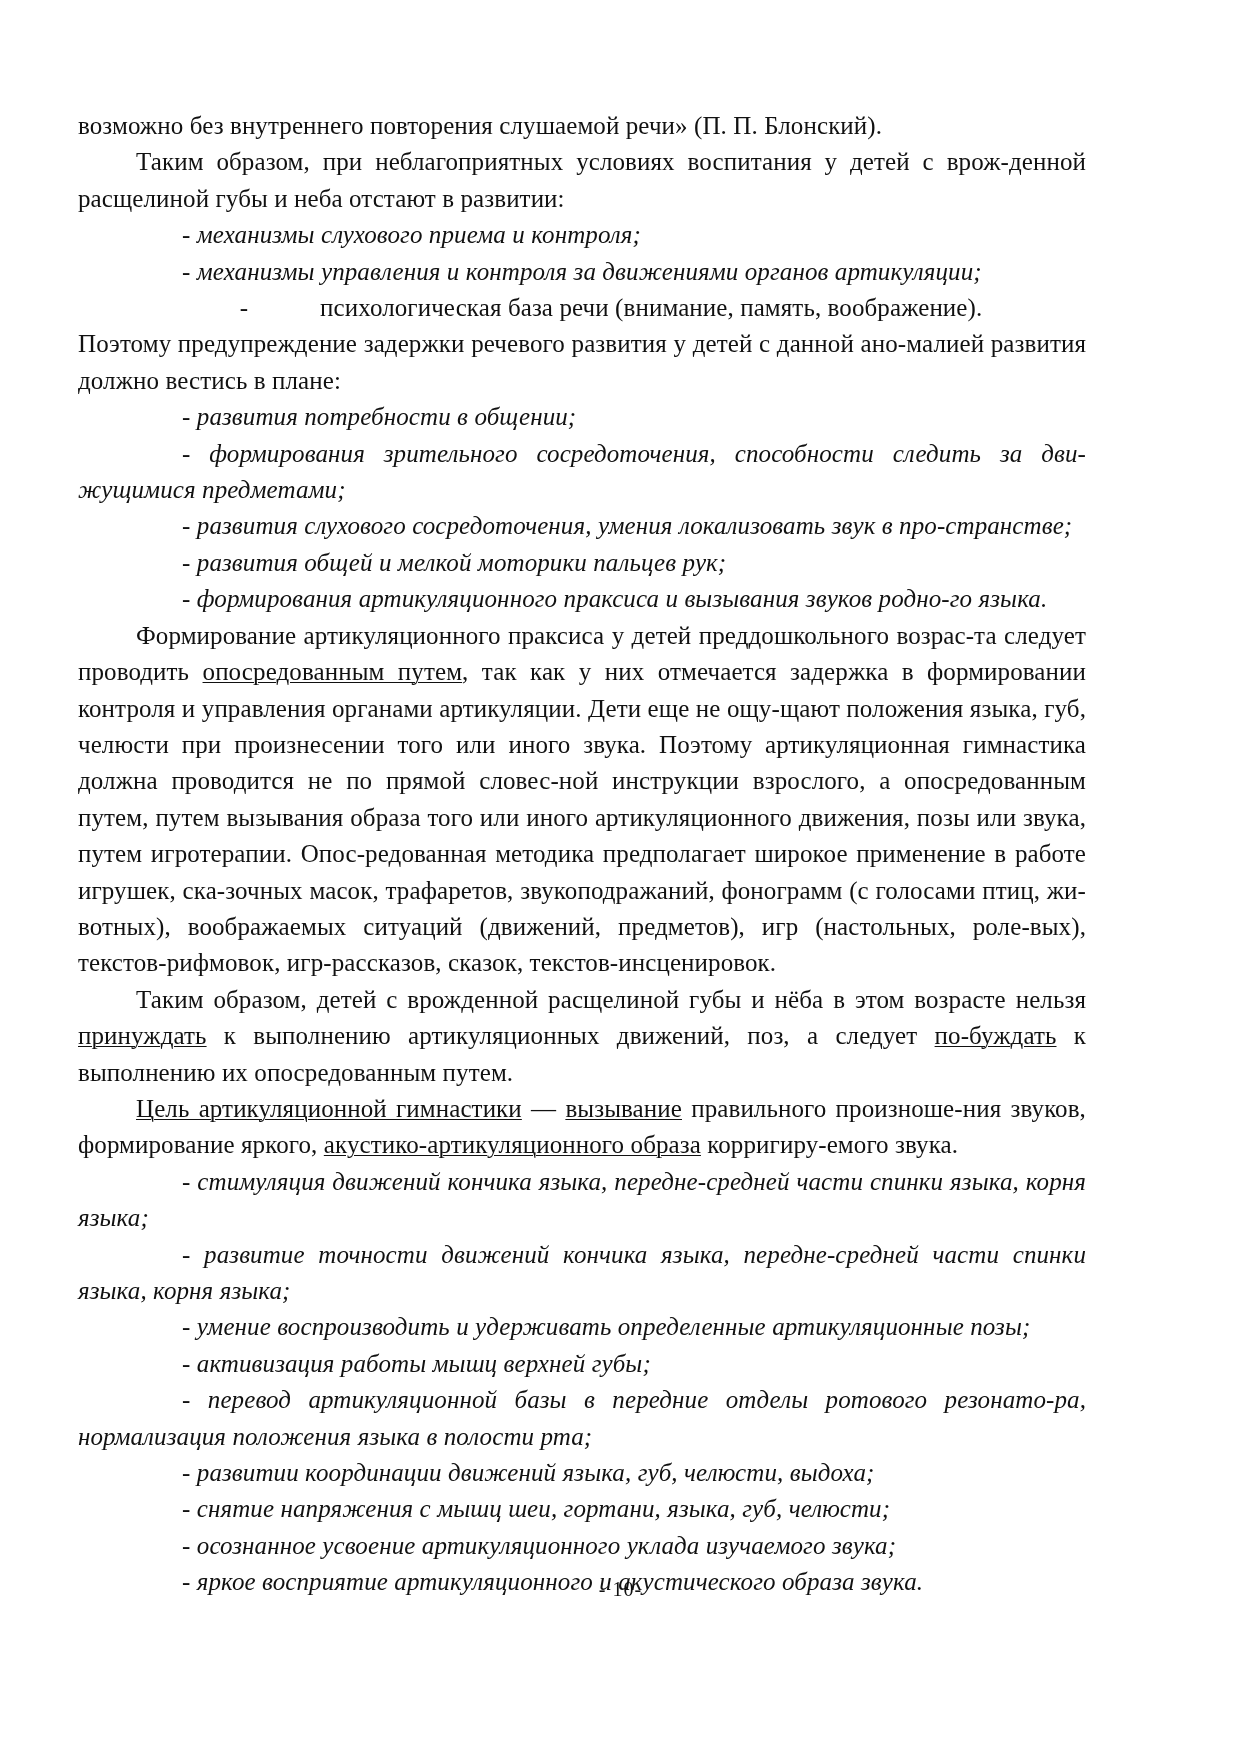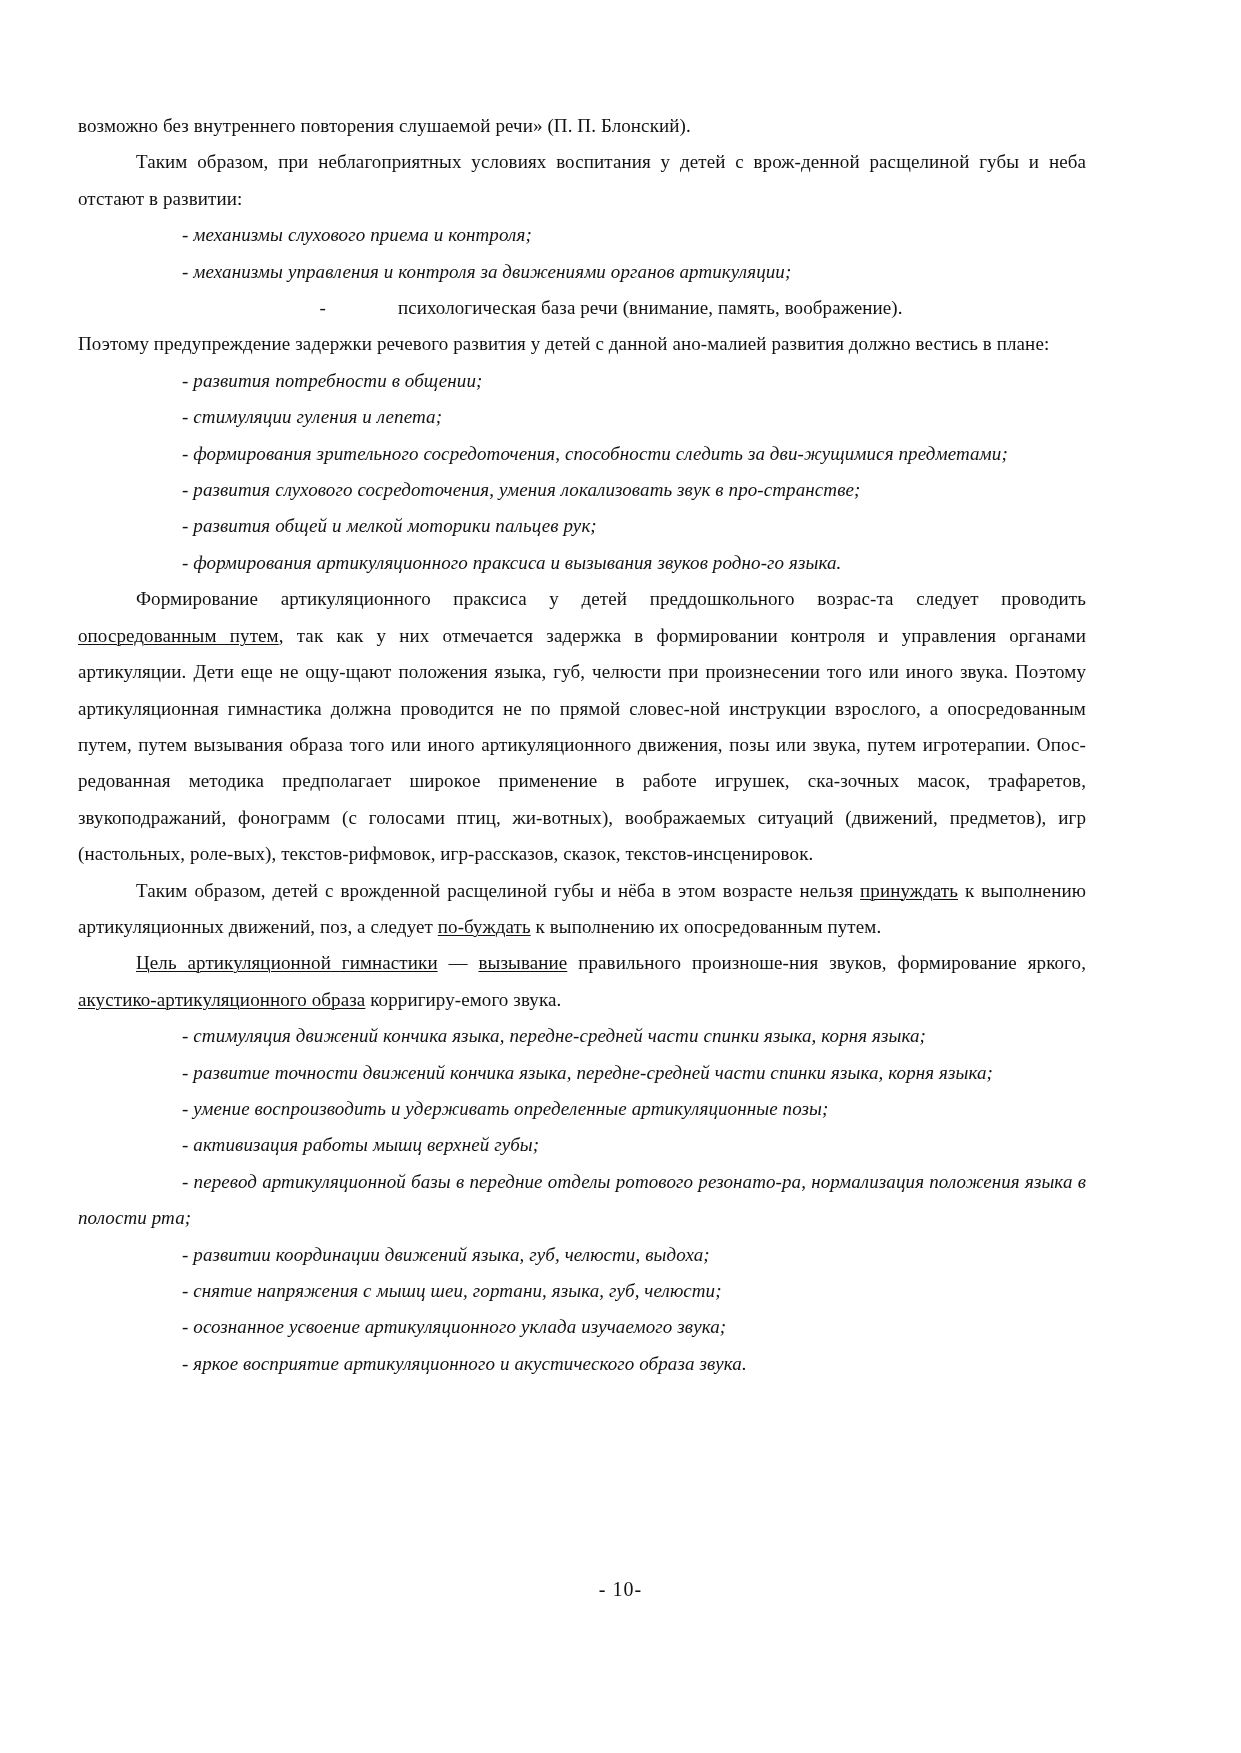--- a/index.html
+++ b/index.html
@@ -19,21 +19,21 @@
     overflow: hidden;
   }
   .text-body {
     position: absolute;
     left: 78px;
     top: 108px;
     width: 1008px;
   }
   p.para {
     margin: 0;
-    font-size: 19px;
+    font-size: 25px;
     line-height: 36.4px;
     text-align: justify;
     text-justify: inter-word;
     hyphens: manual;
     letter-spacing: 0.1px;
   }
   
   p.flush {
     text-indent: 0;
   }
@@ -96,21 +96,20 @@
     <p class="para dash lastline">- механизмы управления и контроля за движениями органов артикуляции;</p>
 
     <p class="para dash-wide">
       <span class="gap"></span><span>-</span><span class="gap2"></span><span>психологическая база речи (внимание, память, воображение).</span>
     </p>
 
     <p class="para flush">Поэтому предупреждение задержки речевого развития у детей с данной ано-малией развития должно вестись в плане:</p>
 
     <p class="para dash lastline">- развития потребности в общении;</p>
 
-    <p class="para dash lastline">- стимуляции гуления и лепета;</p>
 
     <p class="para dash">- формирования зрительного сосредоточения, способности следить за дви-жущимися предметами;</p>
 
     <p class="para dash">- развития слухового сосредоточения, умения локализовать звук в про-странстве;</p>
 
     <p class="para dash lastline">- развития общей и мелкой моторики пальцев рук;</p>
 
     <p class="para dash">- формирования артикуляционного праксиса и вызывания звуков родно-го языка.</p>
 
     <p class="para indent">

